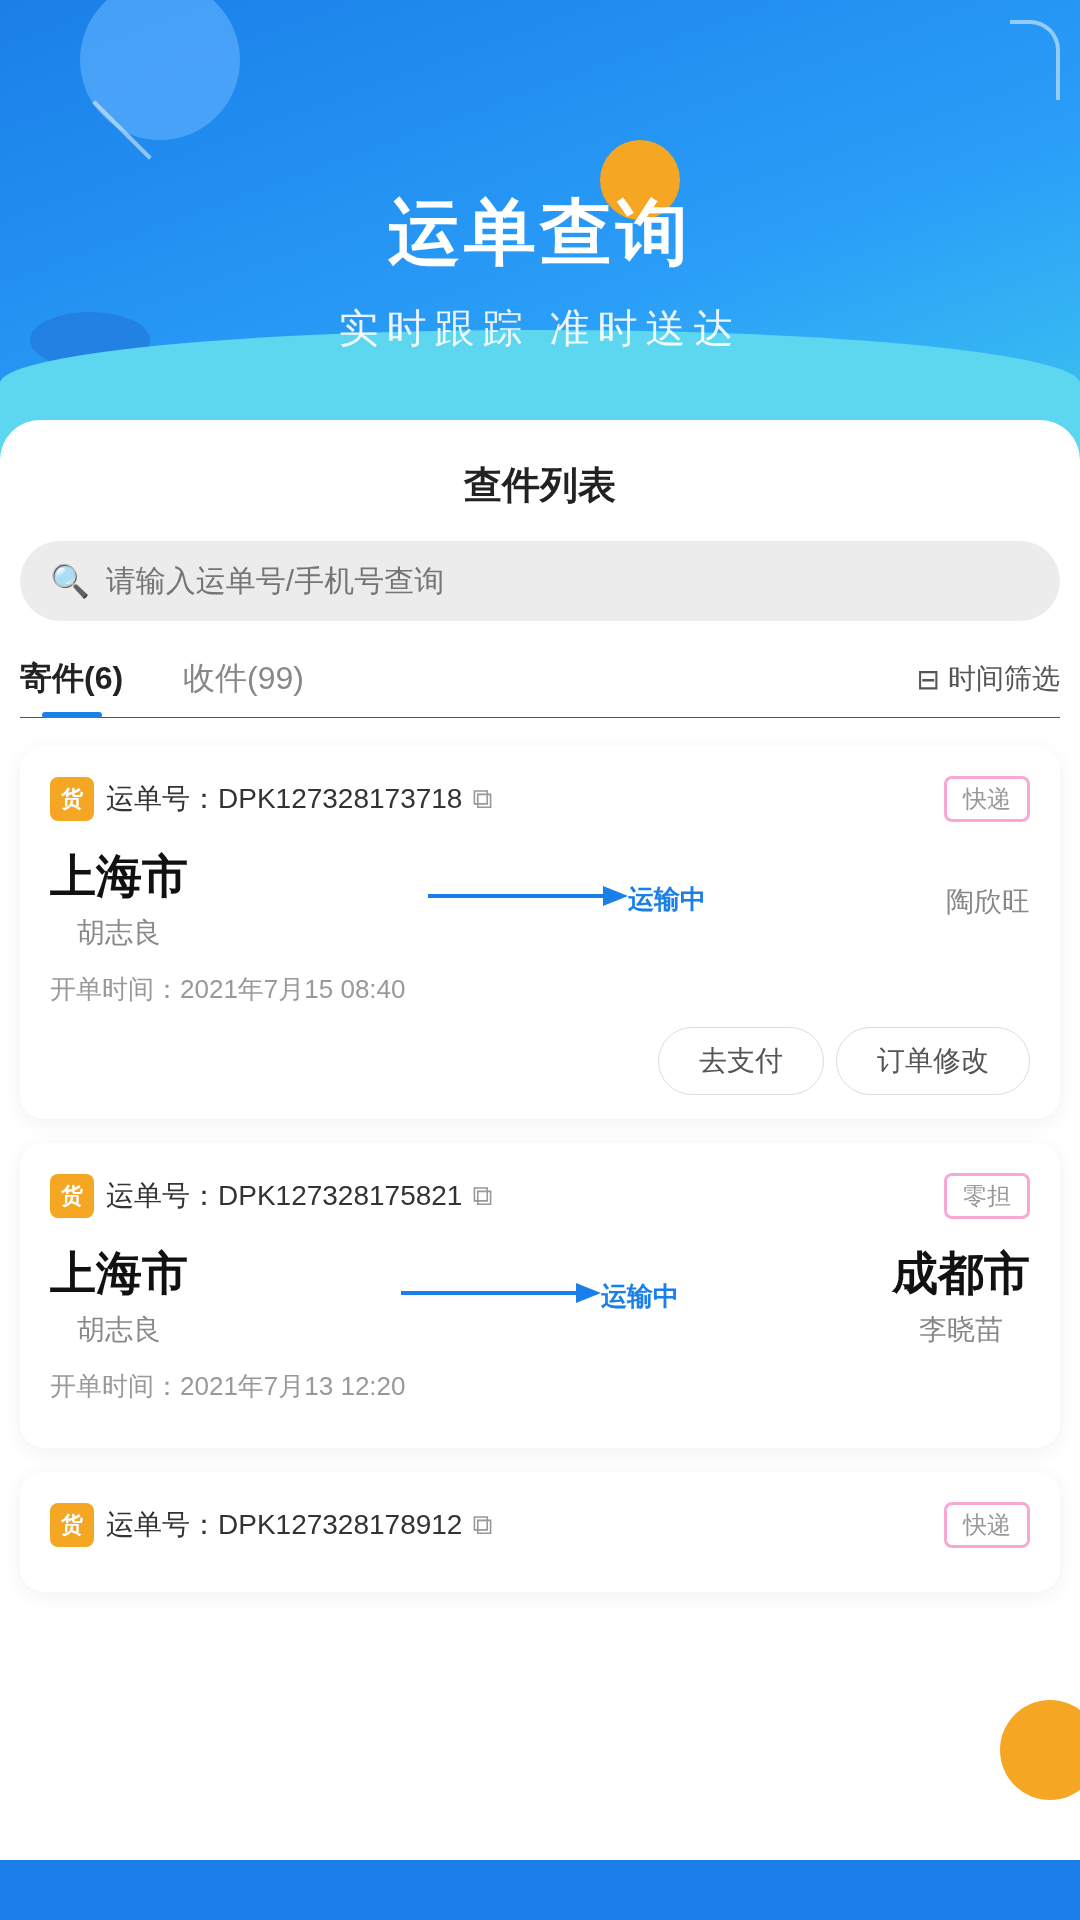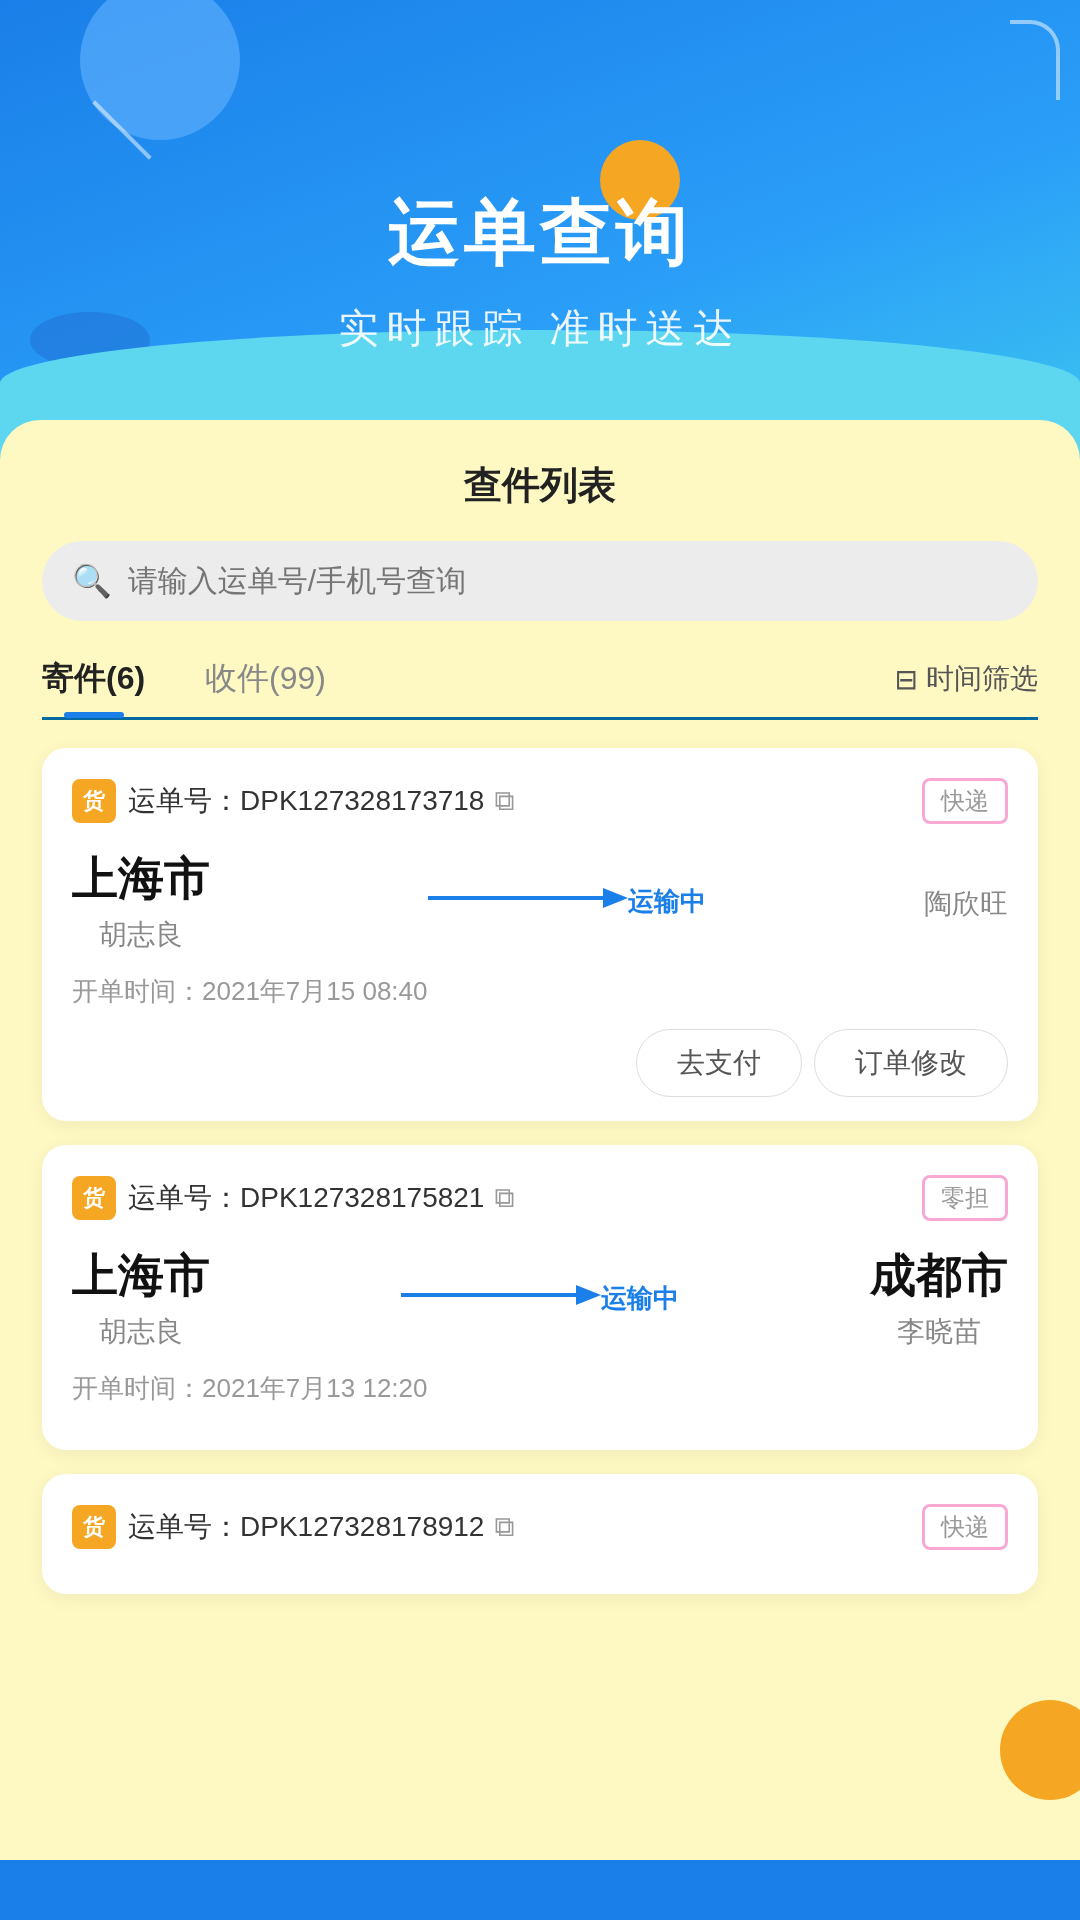--- a/index.html
+++ b/index.html
@@ -98,26 +98,26 @@
       font-size: 40px;
       color: rgba(255,255,255,0.9);
       margin-top: 20px;
       letter-spacing: 8px;
       position: relative;
       z-index: 10;
     }
 
     
     .main-card {
-      background: #fef9c3;
+      background: #ffffff;
       border-radius: 40px 40px 0 0;
       margin-top: -60px;
       position: relative;
       z-index: 20;
-      padding: 40px 42px 40px;
+      padding: 40px 20px 40px;
       min-height: 1440px;
     }
 
     .card-title {
       text-align: center;
       font-size: 38px;
       font-weight: 600;
       color: #222;
       margin-bottom: 30px;
     }
@@ -144,21 +144,21 @@
       font-size: 30px;
       color: #aaa;
       flex: 1;
     }
 
     
     .tabs {
       display: flex;
       align-items: center;
       margin-bottom: 28px;
-      border-bottom: 3px solid #0369a1;
+      border-bottom: 1px solid #0369a1;
       padding-bottom: 0;
     }
     .tab-item {
       font-size: 32px;
       color: #888;
       padding-bottom: 16px;
       margin-right: 60px;
       cursor: pointer;
       position: relative;
     }

